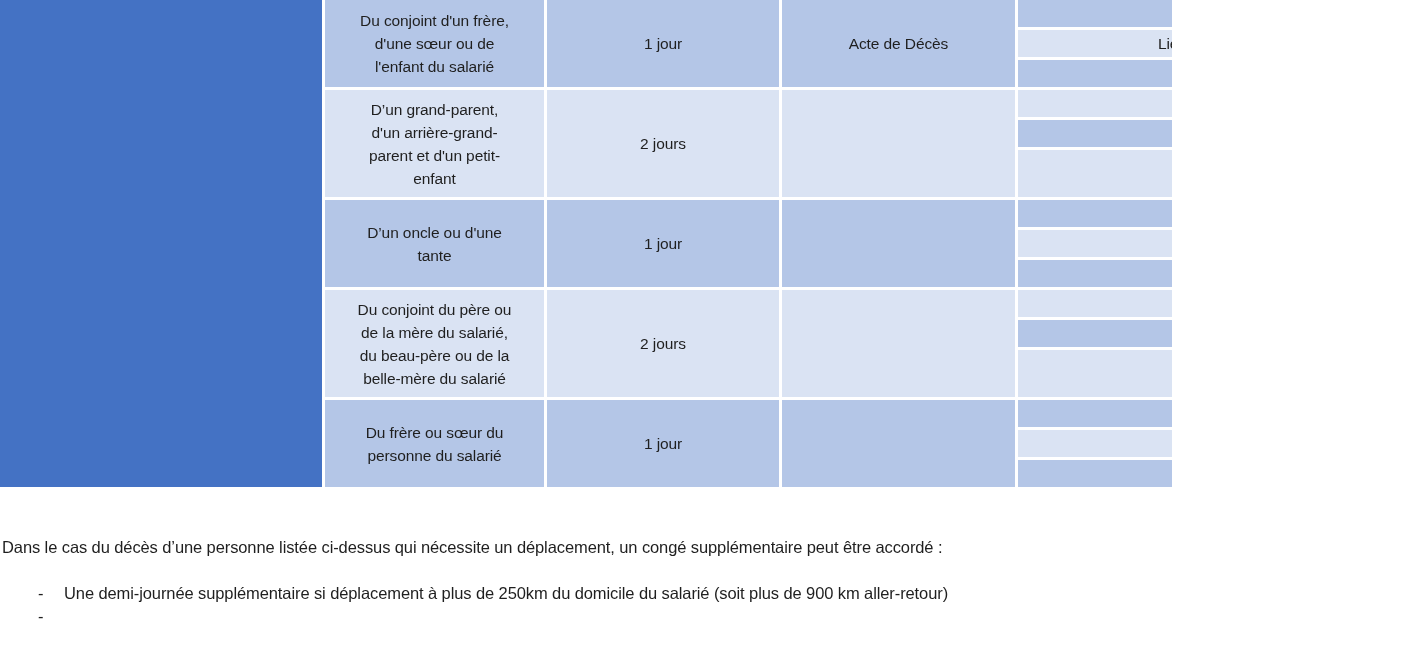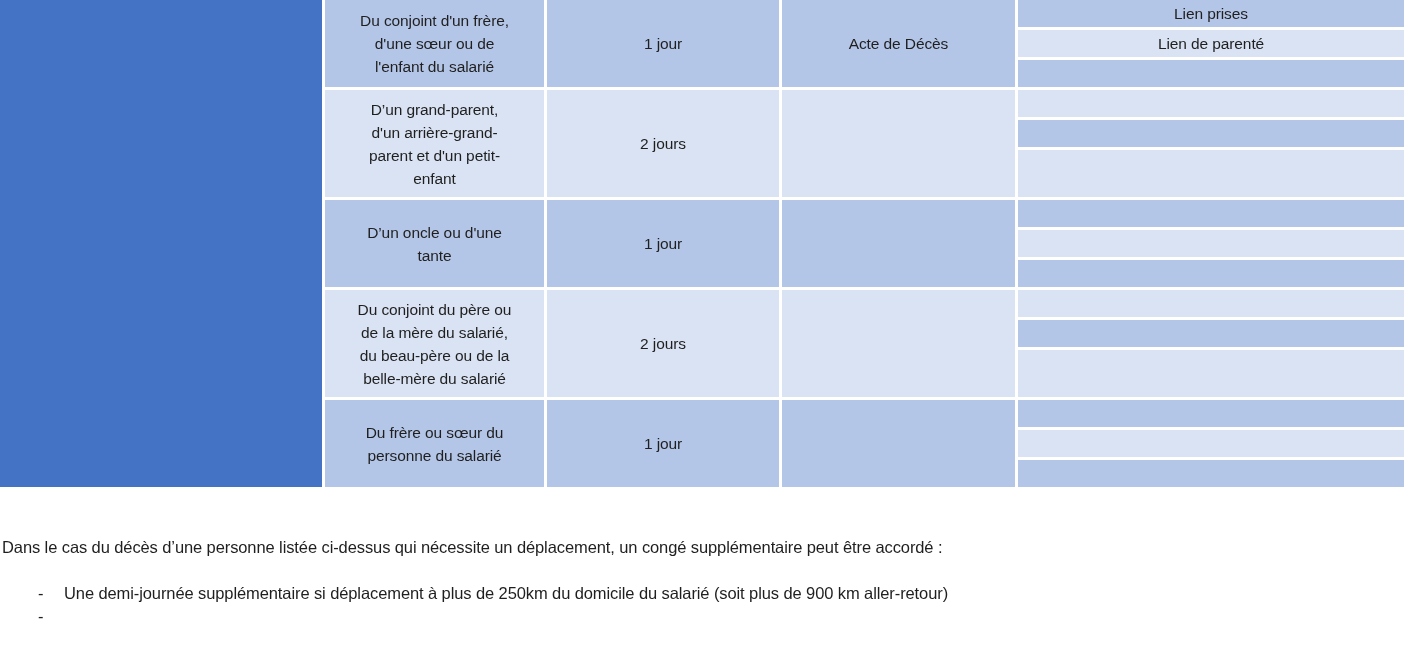--- a/index.html
+++ b/index.html
@@ -8,21 +8,21 @@
     width: 1406px;
     height: 647px;
     overflow: hidden;
     background: #ffffff;
     font-family: "Liberation Sans", sans-serif;
     color: #1f1f1f;
   }
   .page { width: 1406px; height: 647px; overflow: hidden; }
 
   
-  .table-clip { width: 1406px; overflow: hidden; }
+  .table-clip { width: 1172px; overflow: hidden; }
   table.lv {
     border-collapse: separate;
     border-spacing: 3px;
     table-layout: fixed;
     width: 1410px;
     margin: -3px 0 0 -3px;
   }
   table.lv td {
     padding: 2px 8px;
     text-align: center;

